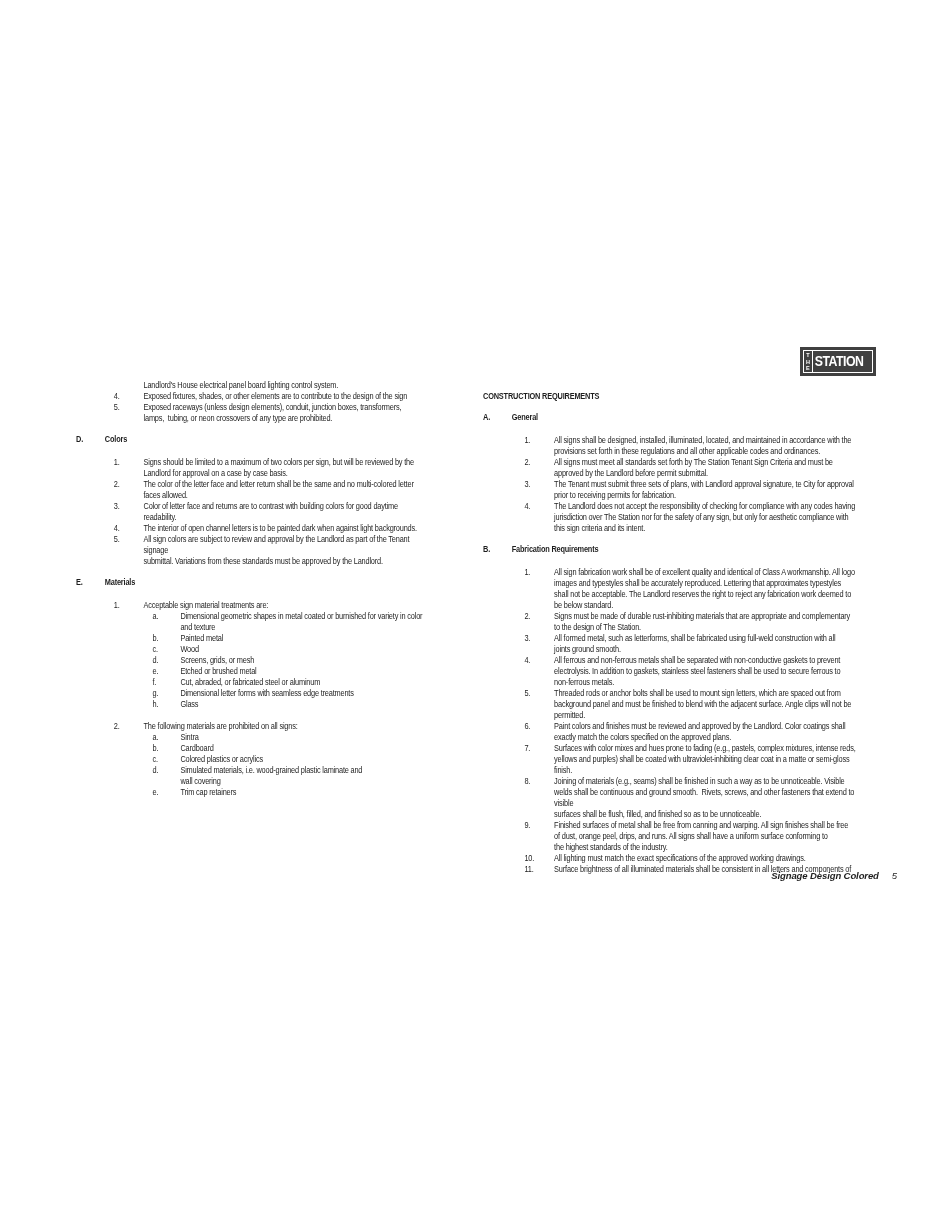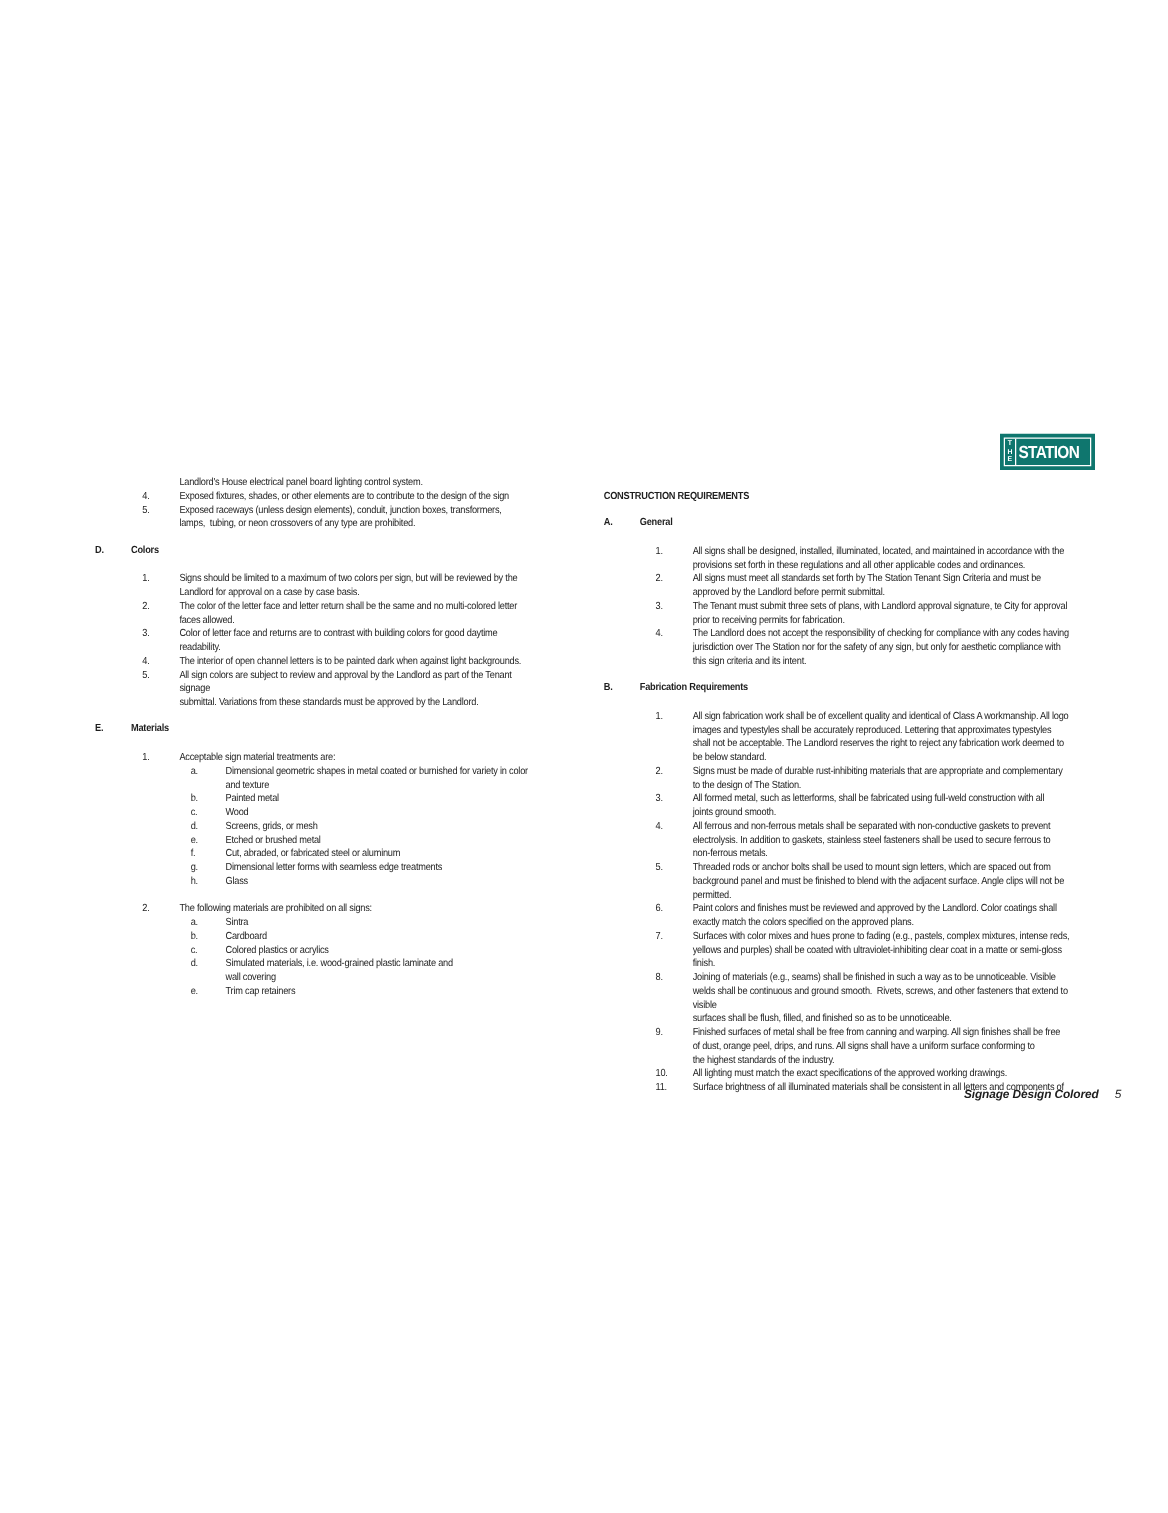--- a/index.html
+++ b/index.html
@@ -39,21 +39,21 @@
   .body { min-width: 0; }
   .txt { white-space: pre; }
 
   .subitem { display: flex; padding-left: 10px; }
   .sub-letter { flex: 0 0 31px; }
 
   
   .logo {
     position: absolute; left: 800px; top: 347px;
     width: 76px; height: 29px;
-    background: #0f766e;
+    background: #404040;
     display: flex; align-items: center; justify-content: center;
     box-sizing: border-box; padding: 3px;
   }
   .logo-frame {
     border: 1px solid #ffffff;
     display: flex; align-items: stretch;
     height: 21px; box-sizing: content-box;
   }
   .logo-the {
     width: 6px;

